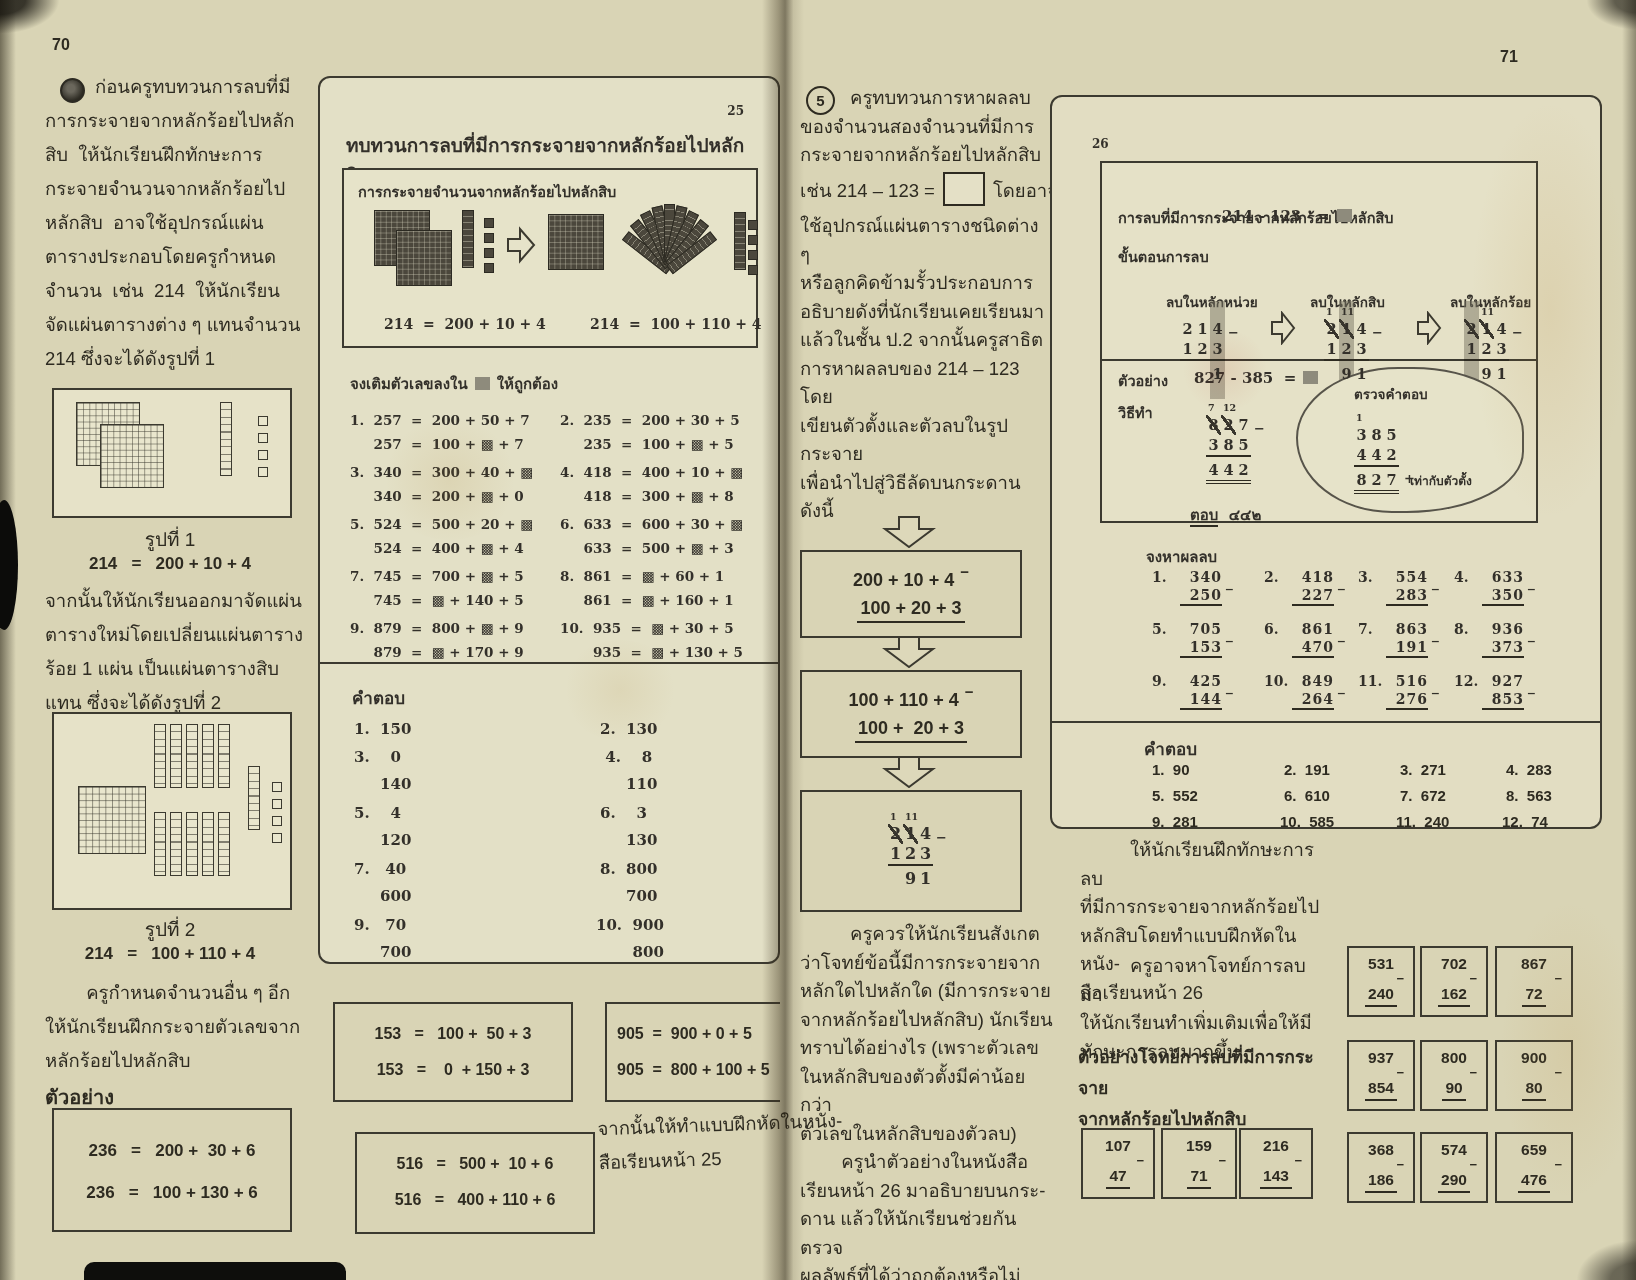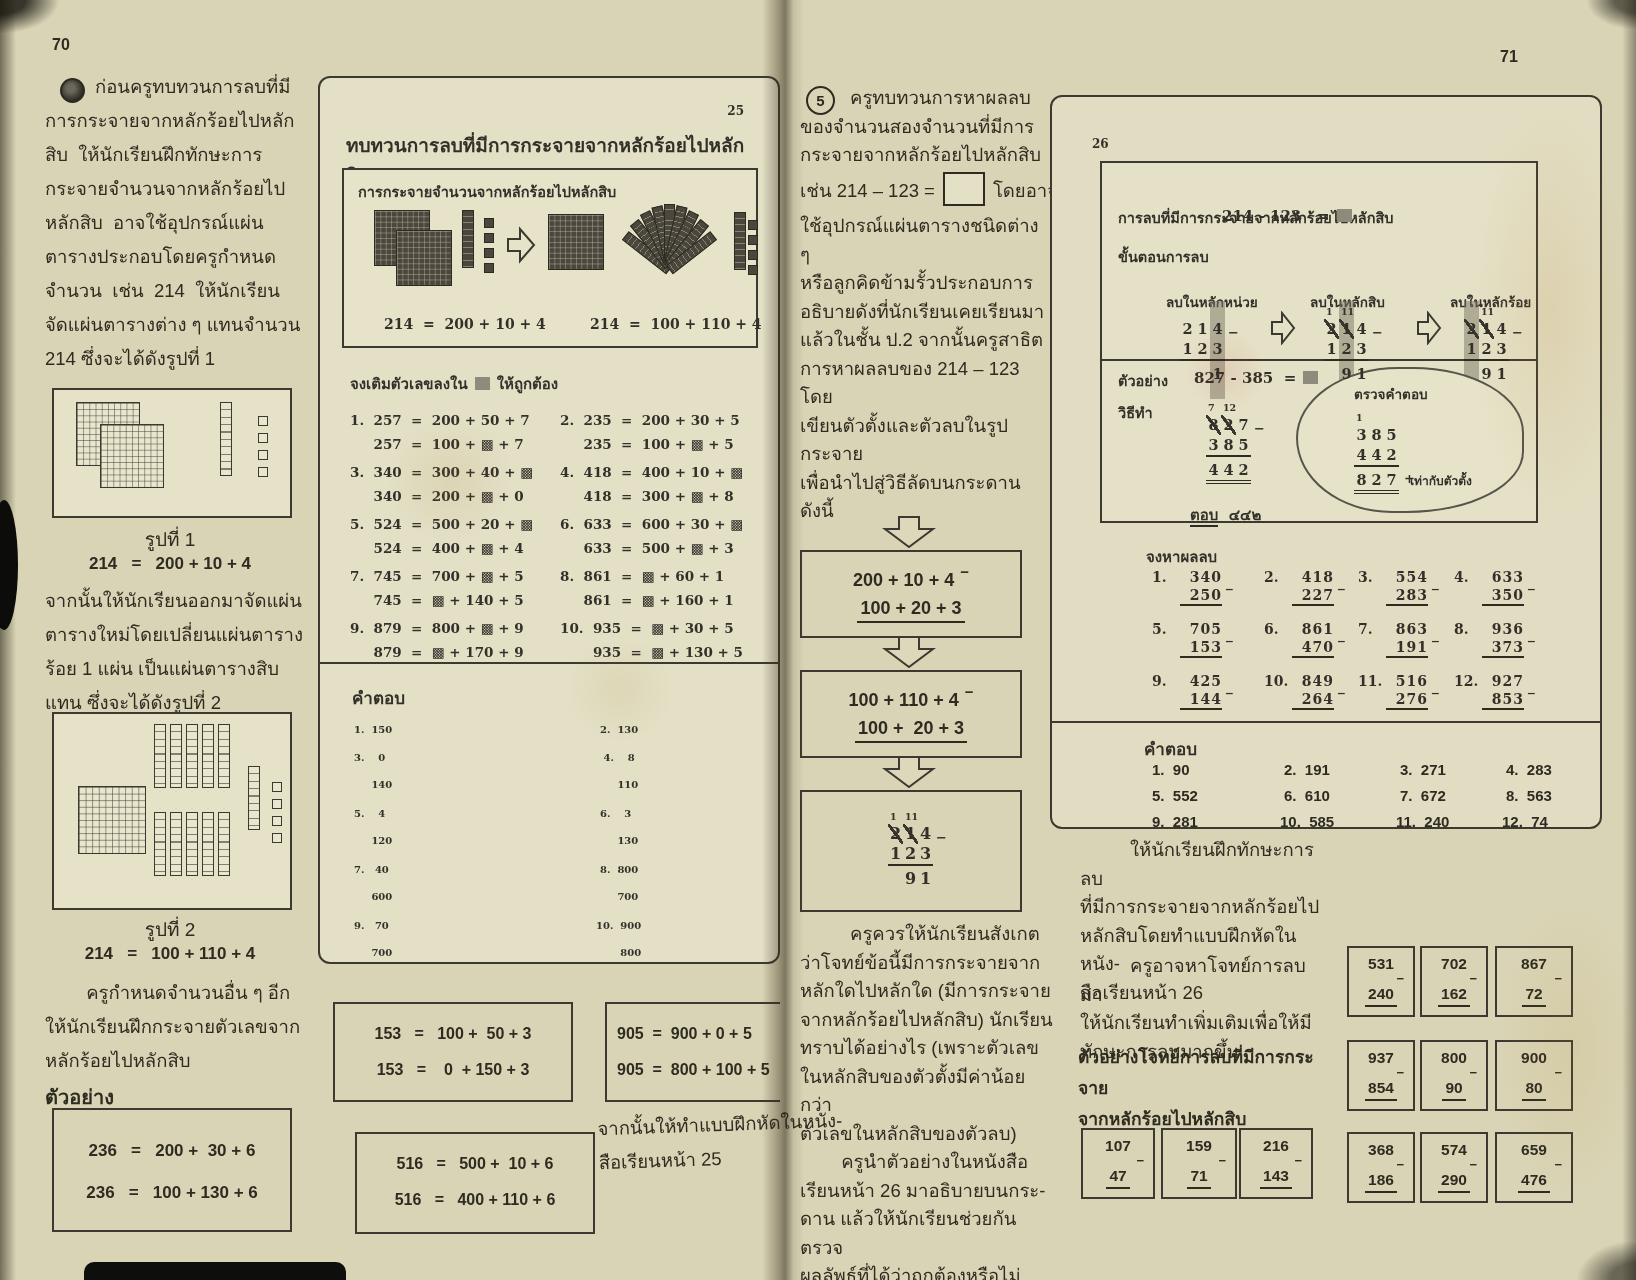--- a/index.html
+++ b/index.html
@@ -11,21 +11,21 @@
   .p-r{line-height:28.5px;}
   .ind{text-indent:50px;}
   .bold{font-weight:bold;}
   
   .bx{position:absolute;border:2px solid #3c3a30;}
   .panel{position:absolute;border:2.5px solid #3c3a30;background:#e3e0c6;border-radius:12px;}
   .cap{position:absolute;font-size:19px;}
   .eq{position:absolute;font-size:17px;font-weight:bold;white-space:pre;}
   .ws{font-family:"DejaVu Serif",serif;font-weight:bold;color:#33302a;}
   .exm{position:absolute;font-family:"DejaVu Serif",serif;font-weight:bold;font-size:13.5px;line-height:24px;white-space:pre;color:#33302a;}
-  .ansm{position:absolute;font-family:"DejaVu Serif",serif;font-weight:bold;font-size:10px;line-height:27px;white-space:pre;color:#33302a;}
+  .ansm{position:absolute;font-family:"DejaVu Serif",serif;font-weight:bold;font-size:15px;line-height:27px;white-space:pre;color:#33302a;}
   .ansr{position:absolute;font-weight:bold;font-size:15px;white-space:pre;color:#2e2b21;}
   .pagenum{position:absolute;font-size:16px;font-weight:bold;}
   
   .grid100{position:absolute;width:62px;height:62px;border:1.5px solid #3c3a30;background-color:#e9e6cd;
     background-image:linear-gradient(rgba(60,58,48,.55) 1px,transparent 1px),linear-gradient(90deg,rgba(60,58,48,.55) 1px,transparent 1px);
     background-size:6.2px 6.2px;}
   .grid100.dark{background-color:#4b473c;border-color:#2c2a22;
     background-image:linear-gradient(rgba(225,222,200,.35) 1px,transparent 1px),linear-gradient(90deg,rgba(225,222,200,.35) 1px,transparent 1px);}
   .rod{position:absolute;width:10px;height:72px;border:1.5px solid #3c3a30;background-color:#e9e6cd;
     background-image:repeating-linear-gradient(180deg,transparent 0 6.2px,rgba(60,58,48,.6) 6.2px 7.4px);}

